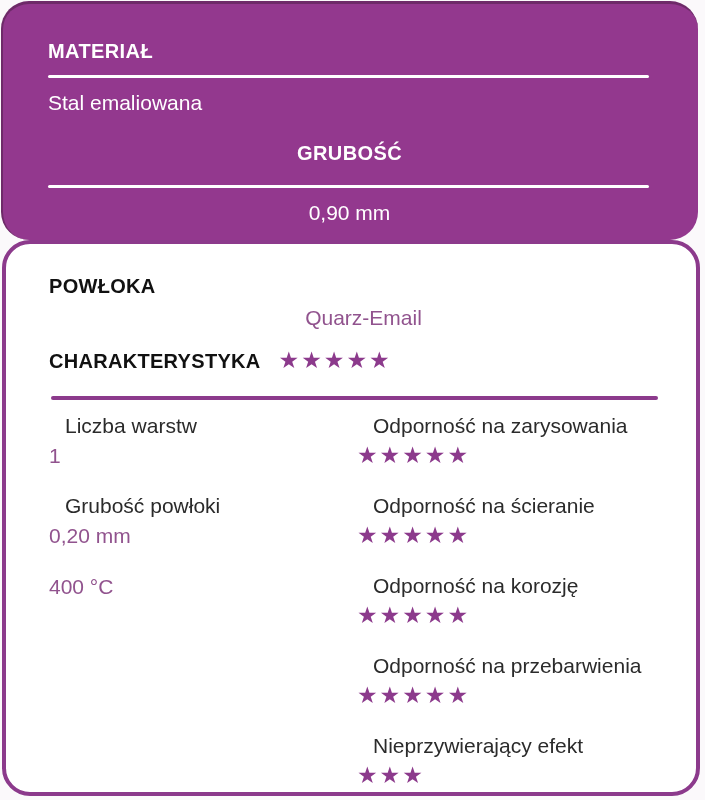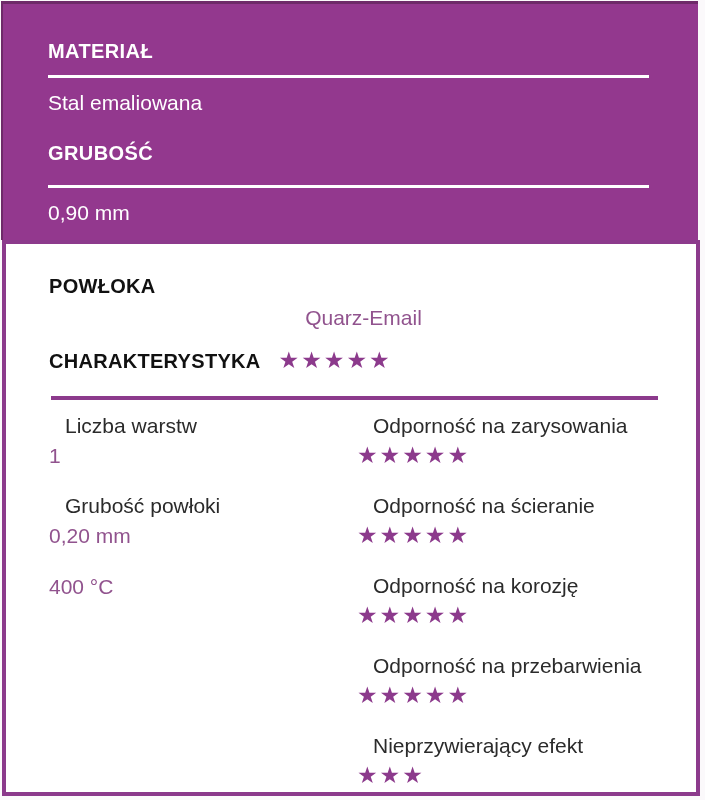--- a/index.html
+++ b/index.html
@@ -4,21 +4,21 @@
 <style>
   :root{
     --purple: #93388E;
     --purple-dark: #6E2A69;
     --purple-border: #8C3A8C;
     --purple-text: #91538E;
     --star-color: #8C3A8C;
     --label-color: #2B2B2B;
     --page-bg: #FBF9FB;
   }
-  *{ box-sizing: border-box; }
+  *{ box-sizing: border-box; border-radius: 28px; }
   html,body{ margin:0; padding:0; }
   body{
     width:705px; height:800px;
     background: var(--page-bg);
     font-family: "Liberation Sans", sans-serif;
     overflow:hidden;
   }
 
   
   .spec-header{
@@ -40,21 +40,21 @@
     height:3px;
     background:#fff;
     width:601px;
     margin:12px 0 13px 0;
   }
   .h-value{
     color:#fff;
     font-size:21px;
     line-height:24px;
   }
-  .h-field-2{ margin-top:27px; }
+  .h-field-2{ margin-top:27px;text-align:center; }
   .h-field-2 .h-divider{ margin-top:20px; }
 
   
   .spec-body{
     margin: 0 5px 0 2px;
     height: 556px;
     background:#fff;
     border: 4px solid var(--purple-border);
     padding: 31px 18px 16px 43px;
   }

